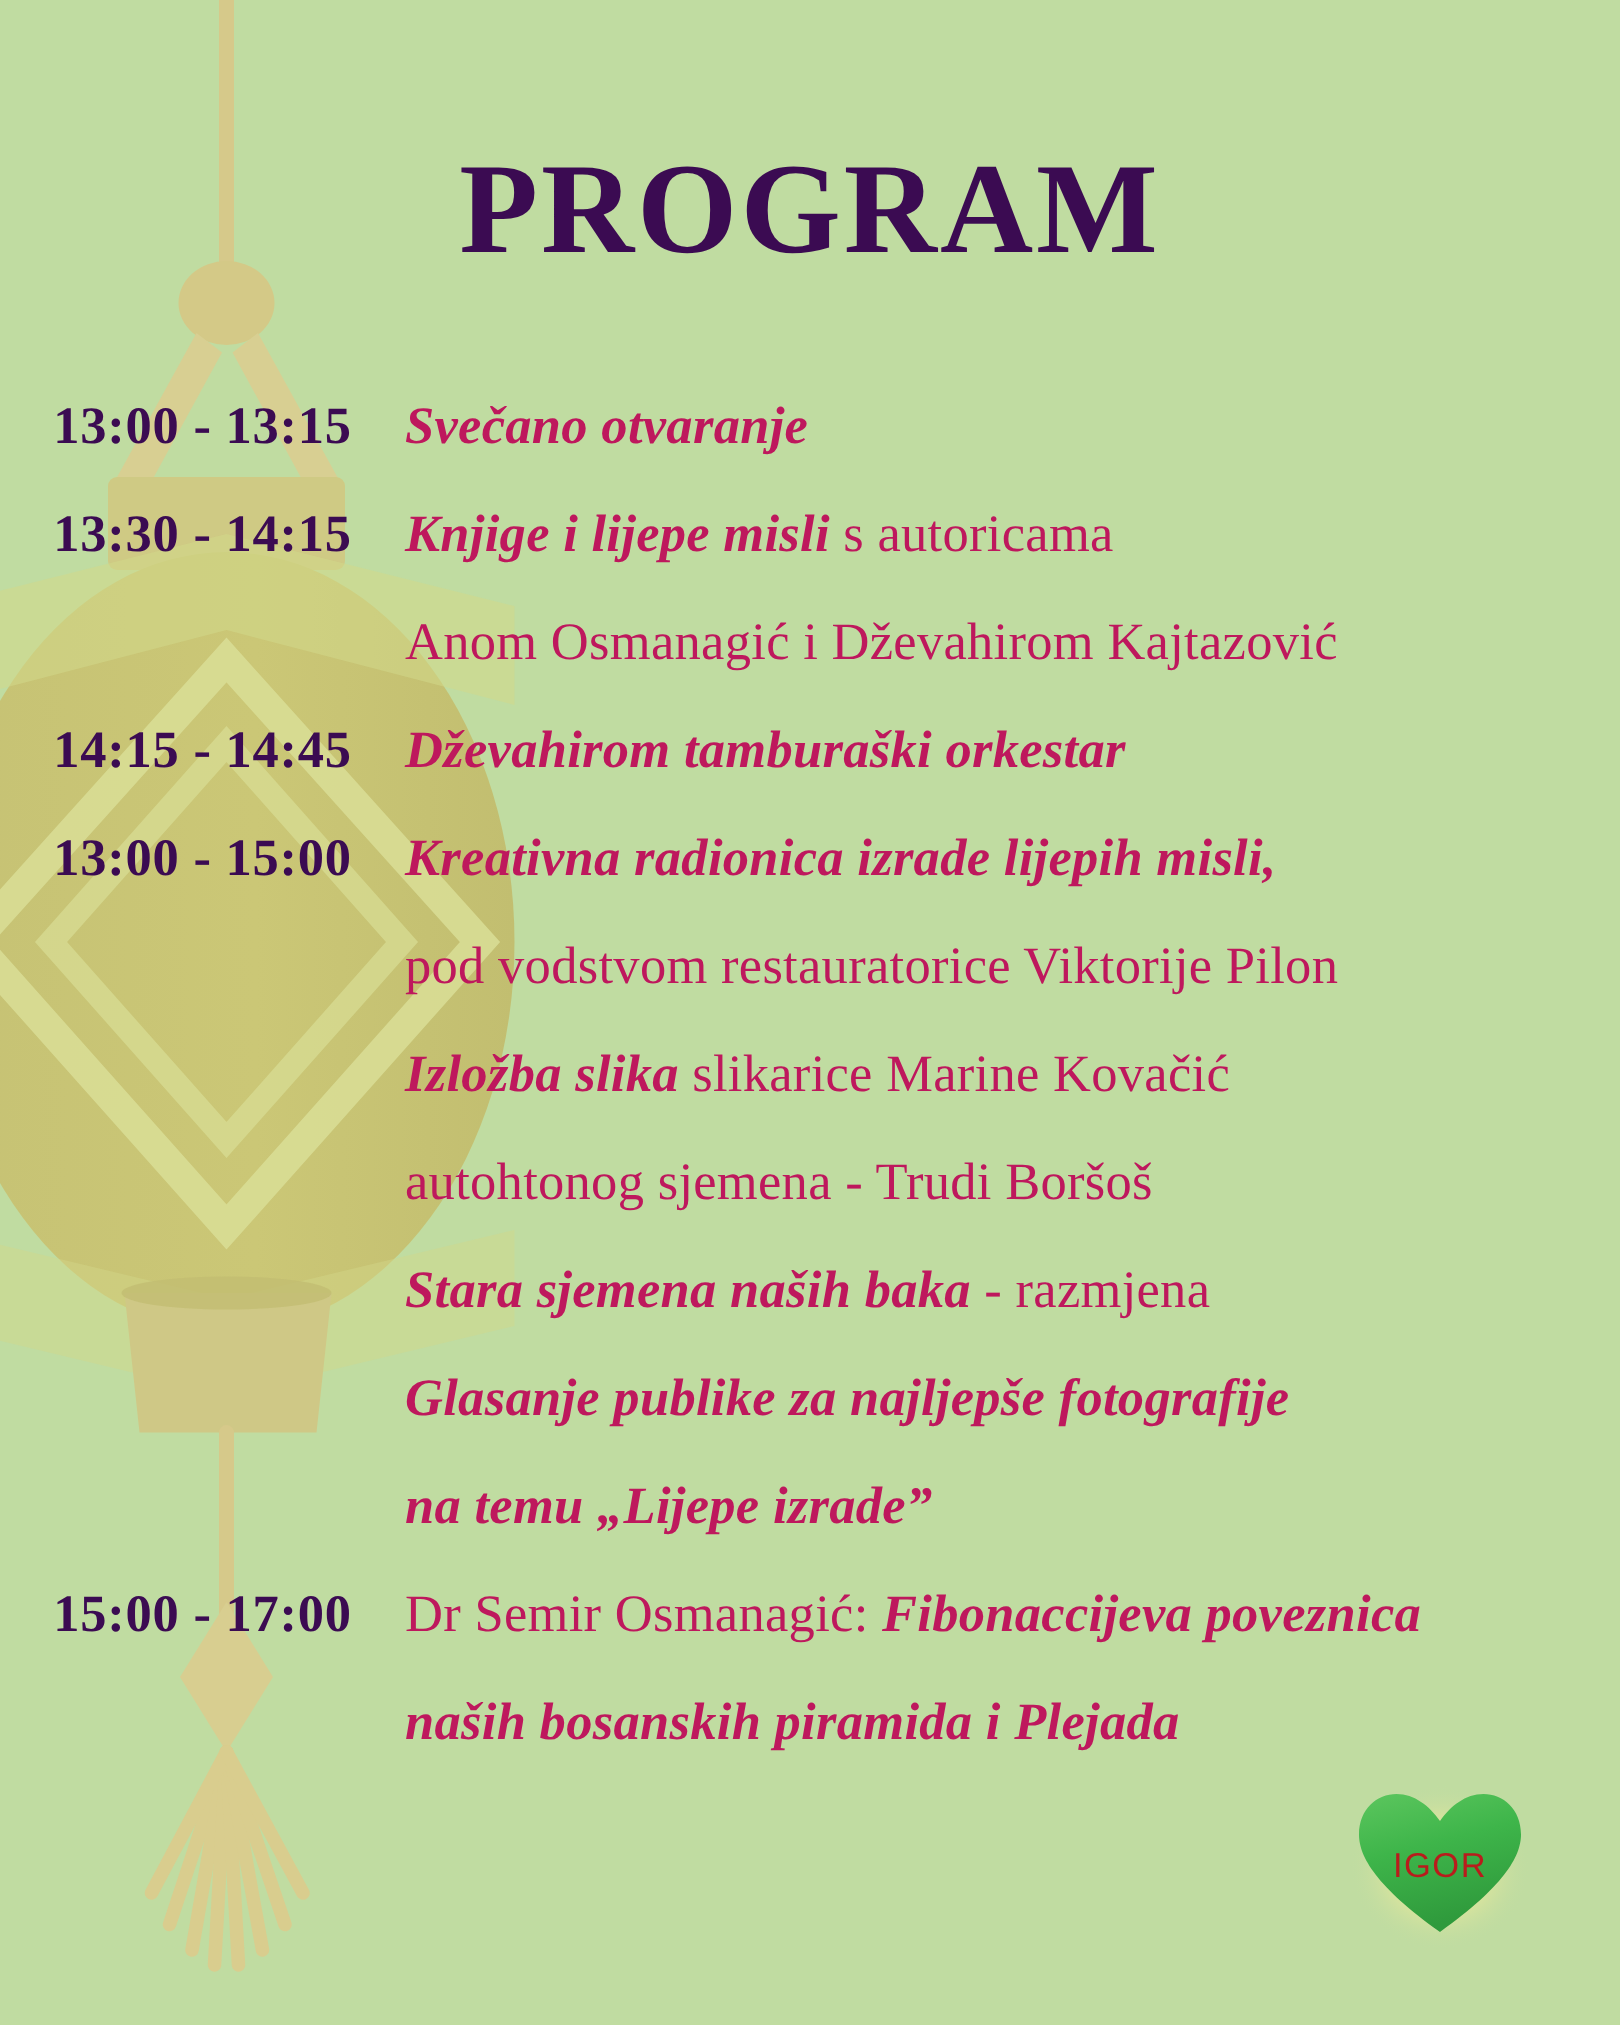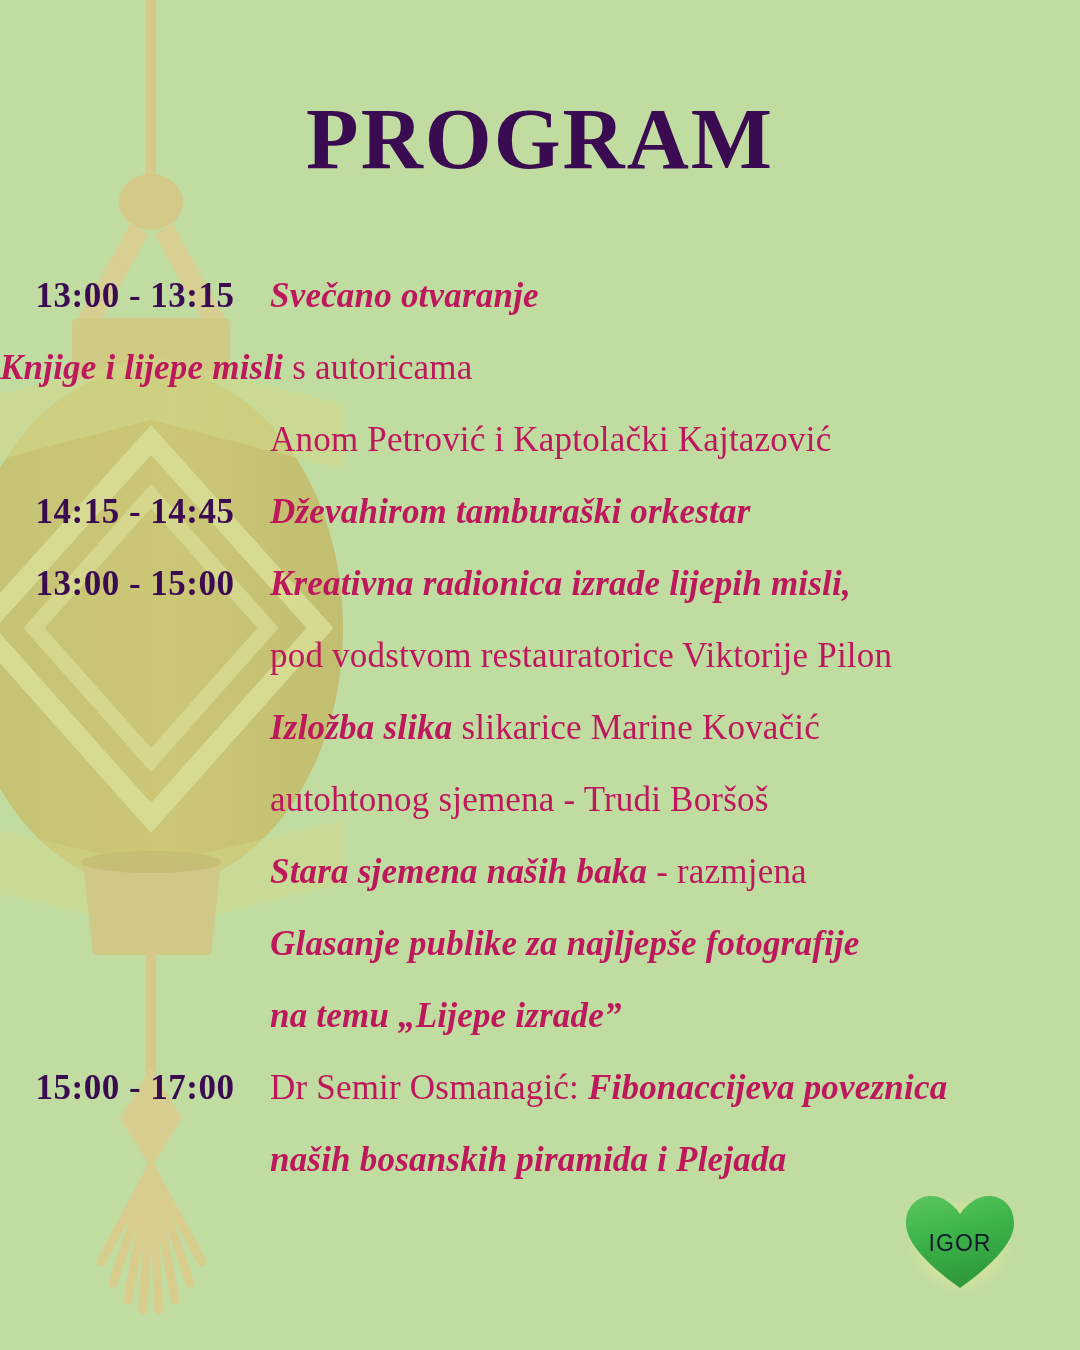--- a/index.html
+++ b/index.html
@@ -41,21 +41,21 @@
     font-weight: bold;
     letter-spacing: 2px;
     color: #3b0b52;
     line-height: 1;
     z-index: 4;
   }
 
   
   #schedule {
     position: absolute;
-    top: 276px;
+    top: 264px;
     left: 0;
     width: 960px;
     z-index: 4;
   }
   .row {
     display: flex;
     align-items: baseline;
     min-height: 72px;
   }
   .time {
@@ -95,21 +95,21 @@
   }
   #igor-label {
     position: absolute;
     left: 0;
     top: 40px;
     width: 120px;
     text-align: center;
     font-family: "Liberation Sans", "DejaVu Sans", sans-serif;
     font-size: 23px;
     font-weight: normal;
-    color: #0f172a;
+    color: #b91c1c;
     letter-spacing: 1px;
     z-index: 6;
     pointer-events: none;
   }
 </style>
 </head>
 <body>
 
 <div id="poster">
 
@@ -166,28 +166,29 @@
   <div id="schedule">
 
     <div class="row">
       <div class="time">13:00 - 13:15</div>
       <div class="desc">
         <span class="em">Svečano otvaranje</span><span class="plain"></span>
       </div>
     </div>
 
     <div class="row">
+      <div class="time">13:30 - 14:15</div>
       <div class="desc">
         <span class="em">Knjige i lijepe misli</span><span class="plain"> s autoricama</span>
       </div>
     </div>
     <div class="row">
       <div class="time"></div>
       <div class="desc">
-        <span class="plain">Anom Petrović  i Kaptolački Kajtazović</span>
+        <span class="plain">Anom Osmanagić  i Dževahirom Kajtazović</span>
       </div>
     </div>
 
     <div class="row">
       <div class="time">14:15 - 14:45</div>
       <div class="desc">
         <span class="em">Dževahirom tamburaški orkestar</span>
       </div>
     </div>
 

